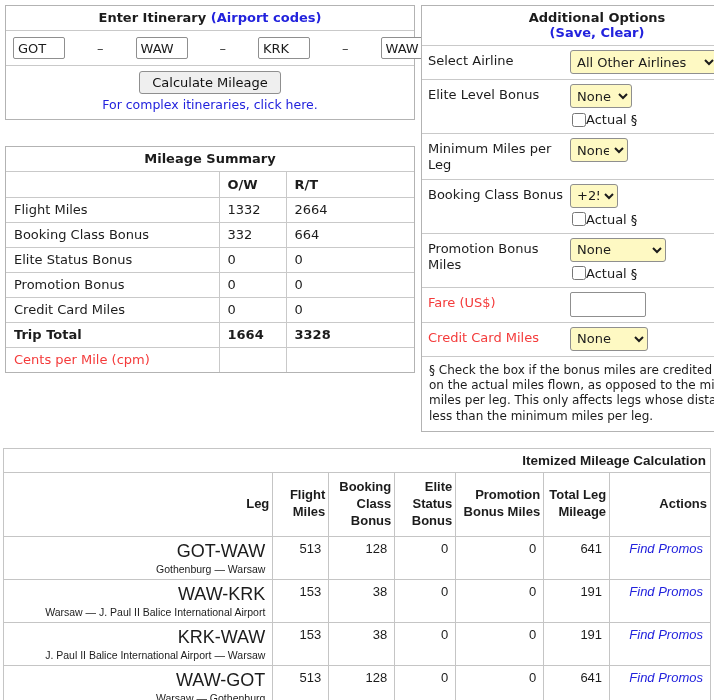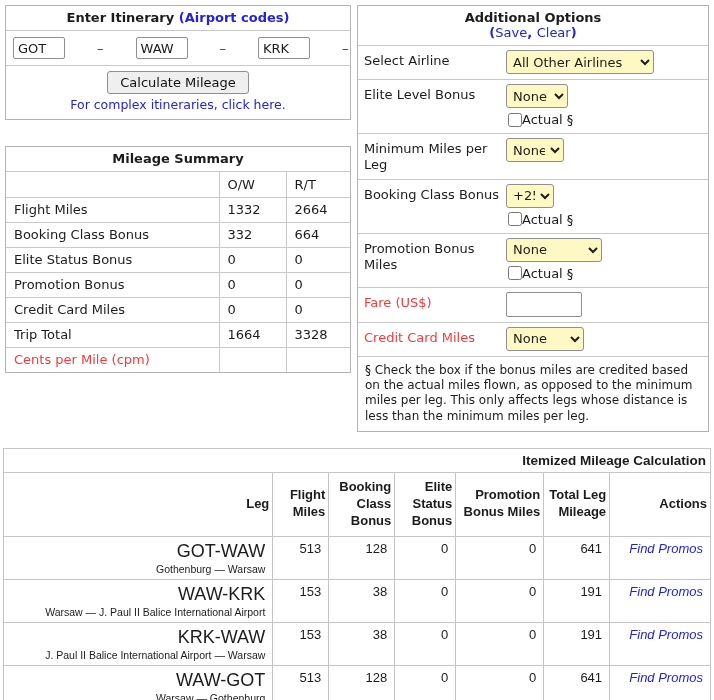--- a/index.html
+++ b/index.html
@@ -3,25 +3,25 @@
 <meta charset="utf-8">
 <style>
   * { box-sizing: border-box; }
   html,body { margin:0; padding:0; }
   body {
     width:714px; height:700px; overflow:hidden; background:#fff;
     font-family:"DejaVu Sans","Liberation Sans",sans-serif;
     font-size:13px; color:#1c1c1c;
   }
   a { color:#2222dd; text-decoration:none; cursor:pointer; }
-  .b { font-weight:normal; }
+  .b { font-weight:bold; }
   .red { color:#f43b3b; }
 
   .top { display:flex; padding:5px 5px 0 5px; gap:6px; align-items:flex-start; }
-  .left-col { width:346px; flex:none; }
+  .left-col { width:410px; flex:none; }
   .right-col { width:352px; flex:none; }
 
   .box { border:1px solid #b3b3b3; background:#fff; }
   .box-title { text-align:center; padding:4px 4px 5px; border-bottom:1px solid #c9c9c9; font-weight:bold; }
 
   
   .itin-row { display:flex; justify-content:space-between; align-items:center;
               padding:6px 7px; border-bottom:1px solid #c9c9c9;gap:32px; }
   .itin-row input { width:52px; height:22px; border:1px solid #8f8f8f; border-radius:2px;
                     padding:1px 4px; font:inherit; font-size:13px; color:#1c1c1c; }

